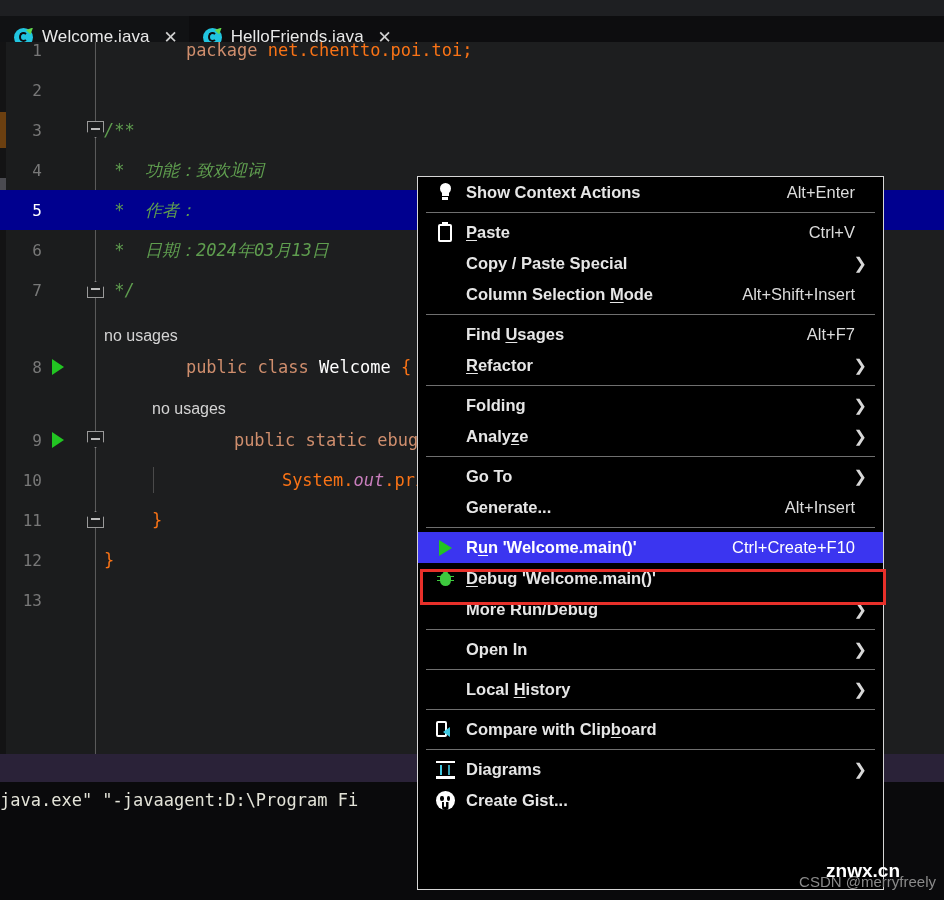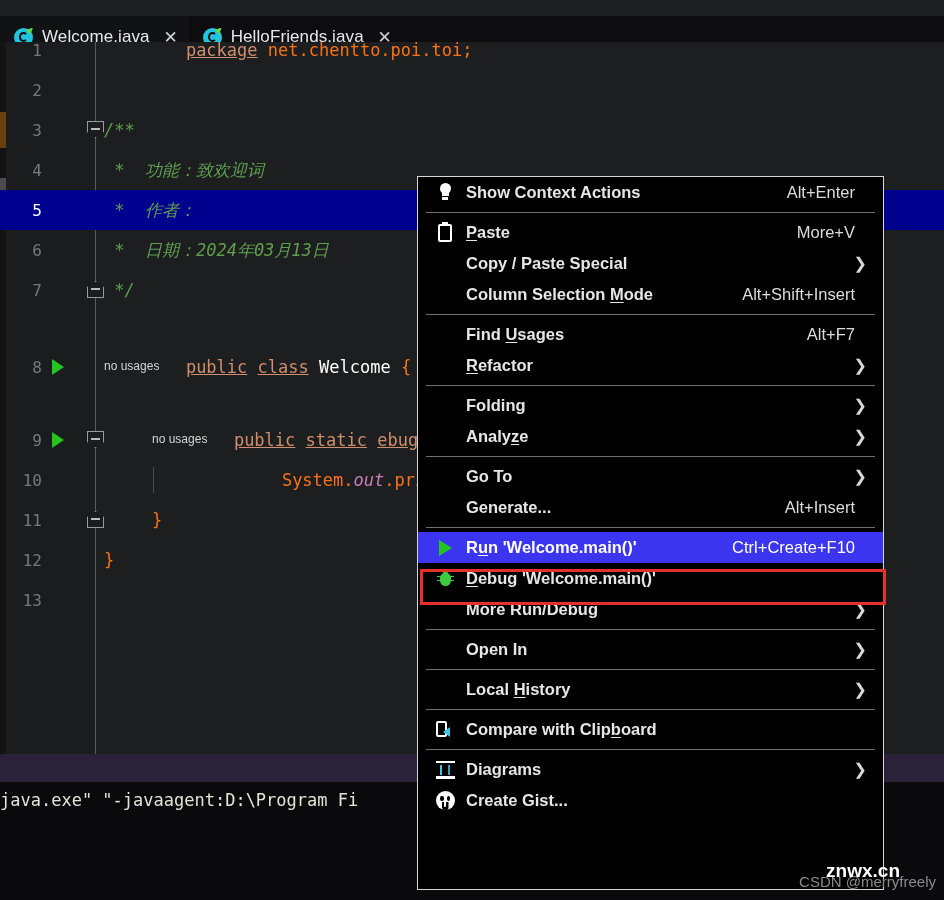--- a/index.html
+++ b/index.html
@@ -97,28 +97,27 @@
     position:absolute; left:3px; top:6px; width:9px; height:1.6px;
     background:#bdbdbd;
   }
   .code{
     position:absolute; left:104px; white-space:pre;
     font-family:"DejaVu Sans Mono", monospace; font-size:17px;
     color:#bcbec4; line-height:40px;
   }
   .usage{
     position:absolute; white-space:pre;
-    font-family:"Liberation Sans", sans-serif; font-size:12px;
+    font-family:"Liberation Sans", sans-serif; font-size:16px;
     color:#d4d4d4;
-    margin-top:32px;
   }
   .ibar{
     position:absolute; left:153px; width:1px; height:26px; background:#4a4a4a;
   }
-  .kw{ color:#cf8e6d;text-decoration:underline; }
+  .kw{ color:#cf8e6d; }
   .cls{ color:#ffffff; }
   .cmt{ color:#5f9e4f; font-style:italic; }
   .fld{ color:#c77dbb; font-style:italic; }
   .mth{ color:#f6c177; }
   .pln{ color:#f97316; }
 
   
   .console{
     position:absolute; left:0; top:754px; width:944px; height:146px;
     background:#0a0a0c;
@@ -396,21 +395,21 @@
       <span class="lbl">Show Context Actions</span>
       <span class="acc">Alt+Enter</span>
     </div>
     <div class="sep"></div>
 
     <div class="mi">
       <span class="ico">
           <span class="clip"></span>
         </span>
       <span class="lbl"><u>P</u>aste</span>
-      <span class="acc">More+V</span>
+      <span class="acc">Ctrl+V</span>
     </div>
     <div class="mi">
       <span class="lbl">Copy / Paste Special</span>
       <span class="arrow">❯</span>
     </div>
     <div class="mi">
       <span class="lbl">Column Selection <u>M</u>ode</span>
       <span class="acc">Alt+Shift+Insert</span>
     </div>
     <div class="sep"></div>

